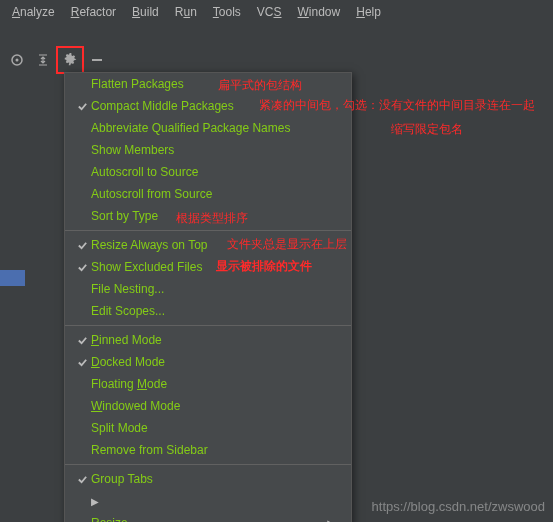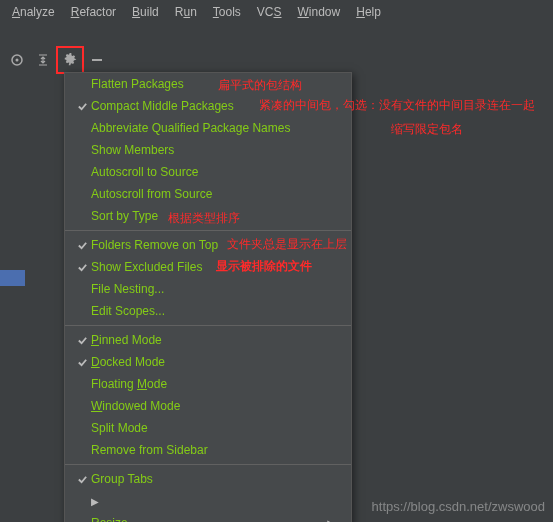--- a/index.html
+++ b/index.html
@@ -96,21 +96,21 @@
       <span class="check"></span>
       <span class="label">Sort by Type</span>
     </div>
     <div class="sep"></div>
     <div class="menu-item">
       <span class="check">
         <svg viewBox="0 0 12 12">
           <polyline points="2,6 5,9 10,3"></polyline>
         </svg>
       </span>
-      <span class="label">Folders Remove on Top</span>
+      <span class="label">Resize Always on Top</span>
     </div>
     <div class="menu-item">
       <span class="check">
         <svg viewBox="0 0 12 12">
           <polyline points="2,6 5,9 10,3"></polyline>
         </svg>
       </span>
       <span class="label">Show Excluded Files</span>
     </div>
     <div class="menu-item">
@@ -171,17 +171,17 @@
       <span class="check"></span>
       <span class="label">Resize</span>
       <span class="sub-arrow">▶</span>
     </div>
   </div>
 
 <div id="annot-layer">
     <div class="annot" style="left: 218px; top: 77px; text-align: right;">扁平式的包结构</div>
     <div class="annot" style="left: 259px; top: 97px;">紧凑的中间包，勾选：没有文件的中间目录连在一起</div>
     <div class="annot" style="left: 375px; top: 121px; margin-left: 16px;">缩写限定包名</div>
-    <div class="annot" style="left: 168px; top: 210px;">根据类型排序</div>
+    <div class="annot" style="left: 176px; top: 210px;">根据类型排序</div>
     <div class="annot" style="left: 227px; top: 236px;">文件夹总是显示在上层</div>
     <div class="annot" style="left: 216px; top: 258px; font-weight: bold;">显示被排除的文件</div>
   </div>
 <div class="watermark">https://blog.csdn.net/zwswood</div>
 
 </body></html>

